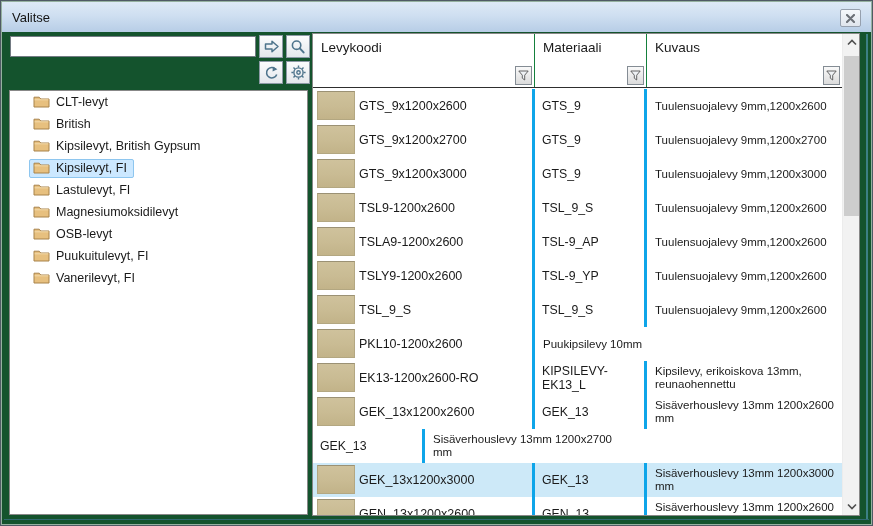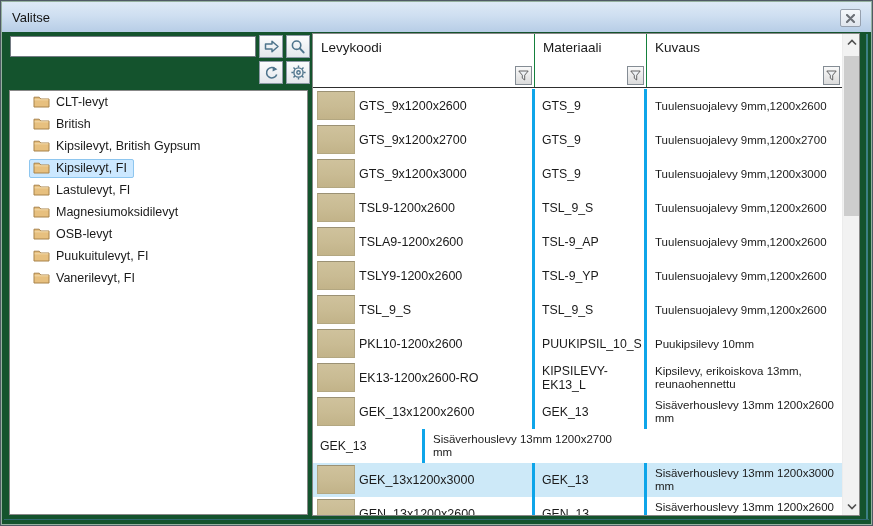--- a/index.html
+++ b/index.html
@@ -294,21 +294,20 @@
             <span>TSL_9_S</span>
           </div>
           <div class="cell c1">TSL_9_S</div>
           <div class="cell c2">Tuulensuojalevy 9mm,1200x2600</div>
         </div>
         <div class="row">
           <div class="cell c0">
             <div class="thumb"></div>
             <span>PKL10-1200x2600</span>
           </div>
-          <div class="cell c1">PUUKIPSIL_10_S</div>
           <div class="cell c2">Puukipsilevy 10mm</div>
         </div>
         <div class="row">
           <div class="cell c0">
             <div class="thumb"></div>
             <span>EK13-1200x2600-RO</span>
           </div>
           <div class="cell c1">KIPSILEVY-EK13_L</div>
           <div class="cell c2">Kipsilevy, erikoiskova 13mm, reunaohennettu</div>
         </div>

